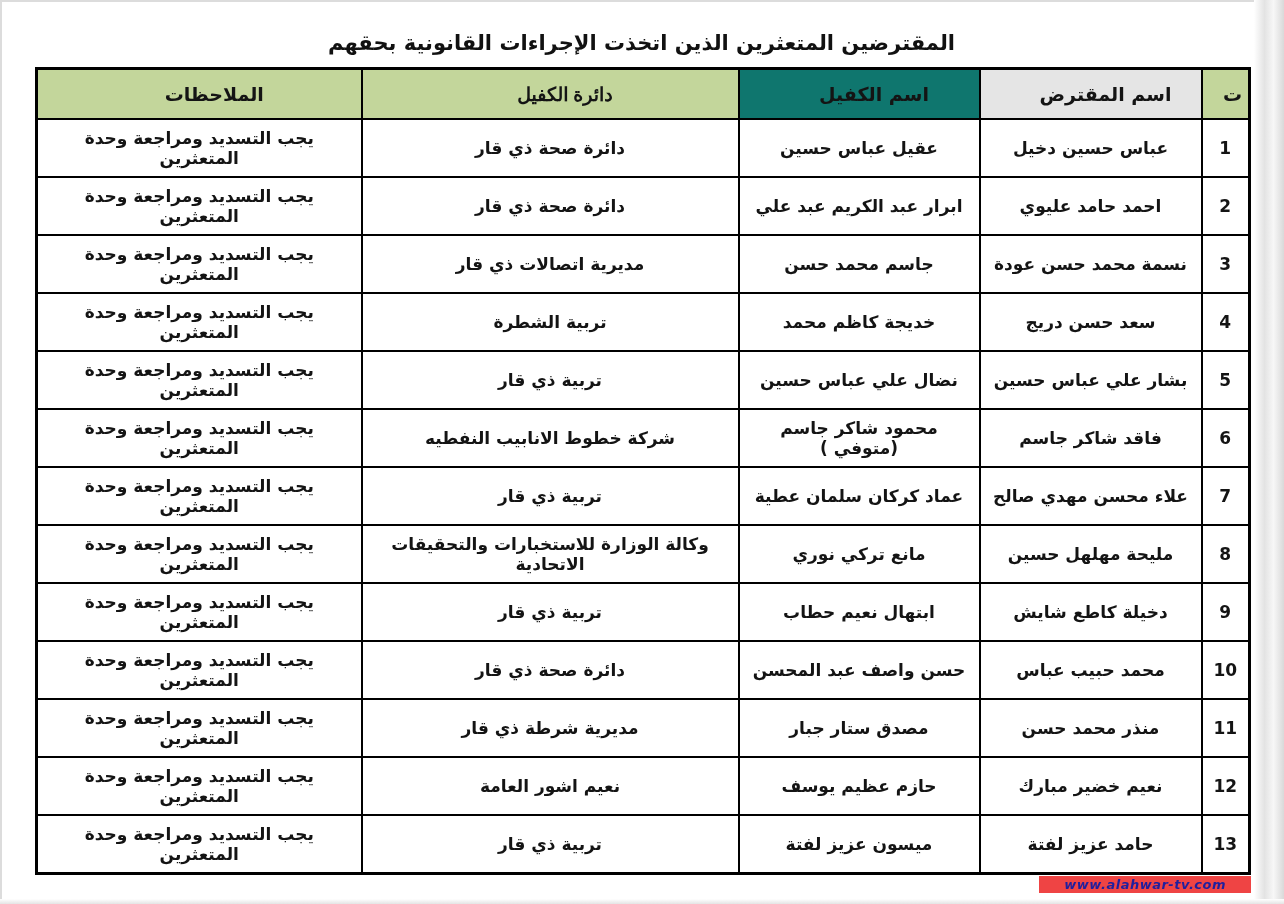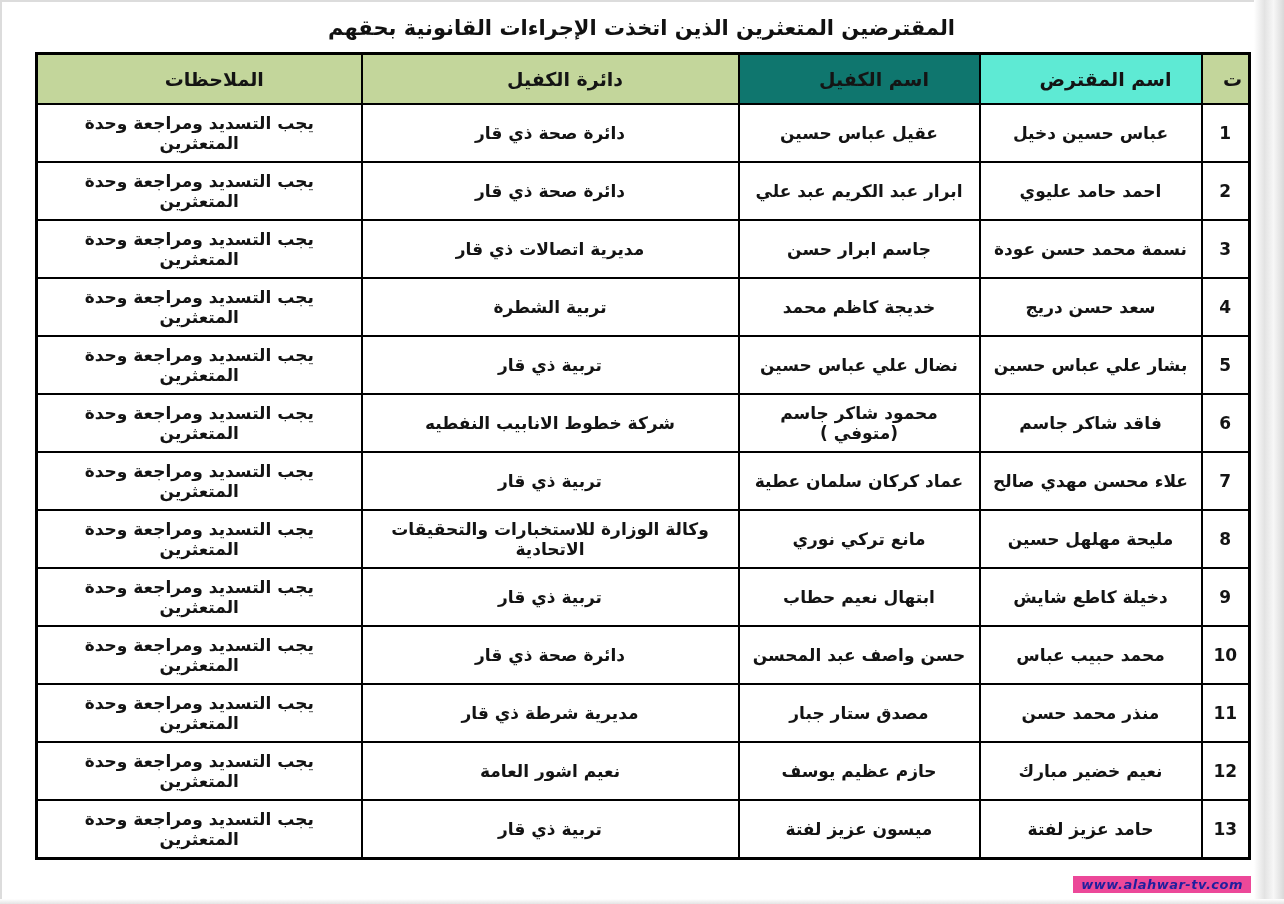--- a/index.html
+++ b/index.html
@@ -18,21 +18,21 @@
     width:30px; height:100%;
     background:linear-gradient(90deg,#ffffff 0%,#e3e3e3 35%,#f7f7f7 65%,#d9d9d9 100%);
   }
   .edge-bottom{
     position:absolute;
     left:0; bottom:0;
     width:100%; height:5px;
     background:linear-gradient(180deg,#ffffff,#e4e4e4);
   }
   .title{
-    margin:16px 36px 12px 35px;
+    margin:31px 36px 12px 35px;
     text-align:center;
     font-size:21px;
     font-weight:bold;
     color:#111;
     direction:rtl;
   }
   table.main{
     border-collapse:collapse;
     margin-left:35px;
     width:1213px;
@@ -68,22 +68,22 @@
   col.c-department{width:377px;}
   col.c-notes{width:325px;}
   .watermark{
     position:absolute;
     right:33px;
     bottom:11px;
     font-size:13px;
     font-weight:bold;
     font-style:italic;
     color:#1f1f9e;
-    background:#ec4899;
-    padding:1px 8px;
+    background:#ef4444;
+    padding:1px 25px;
     letter-spacing:0.5px;
     direction:ltr;
   }
 </style>
 </head>
 <body>
 
 <div class="page">
 
   <div class="title">المقترضين المتعثرين الذين اتخذت الإجراءات القانونية بحقهم</div>
@@ -92,23 +92,23 @@
     <colgroup>
       <col class="c-no">
       <col class="c-borrower">
       <col class="c-guarantor">
       <col class="c-department">
       <col class="c-notes">
     </colgroup>
     <thead>
       <tr>
         <th style="background: rgb(195, 214, 155);">ت</th>
-        <th style="background: #5eead4;">اسم المقترض</th>
+        <th style="background: #e5e5e5;">اسم المقترض</th>
         <th style="background: #0f766e;">اسم الكفيل</th>
-        <th style="background: rgb(195, 214, 155);">دائرة الكفيل</th>
+        <th style="background: rgb(195, 214, 155); font-family: Liberation Serif, serif;">دائرة الكفيل</th>
         <th style="background: rgb(195, 214, 155);">الملاحظات</th>
       </tr>
     </thead>
     <tbody>
         <tr>
           <td class="num">1</td>
           <td>عباس حسين دخيل</td>
           <td>عقيل عباس حسين</td>
           <td>دائرة صحة ذي قار</td>
           <td>يجب التسديد ومراجعة وحدة المتعثرين</td>
@@ -116,21 +116,21 @@
         <tr>
           <td class="num">2</td>
           <td>احمد حامد عليوي</td>
           <td>ابرار عبد الكريم عبد علي</td>
           <td>دائرة صحة ذي قار</td>
           <td>يجب التسديد ومراجعة وحدة المتعثرين</td>
         </tr>
         <tr>
           <td class="num">3</td>
           <td>نسمة محمد حسن عودة</td>
-          <td>جاسم ابرار حسن</td>
+          <td>جاسم محمد حسن</td>
           <td>مديرية اتصالات ذي قار</td>
           <td>يجب التسديد ومراجعة وحدة المتعثرين</td>
         </tr>
         <tr>
           <td class="num">4</td>
           <td>سعد حسن دريج</td>
           <td>خديجة كاظم محمد</td>
           <td>تربية الشطرة</td>
           <td>يجب التسديد ومراجعة وحدة المتعثرين</td>
         </tr>

